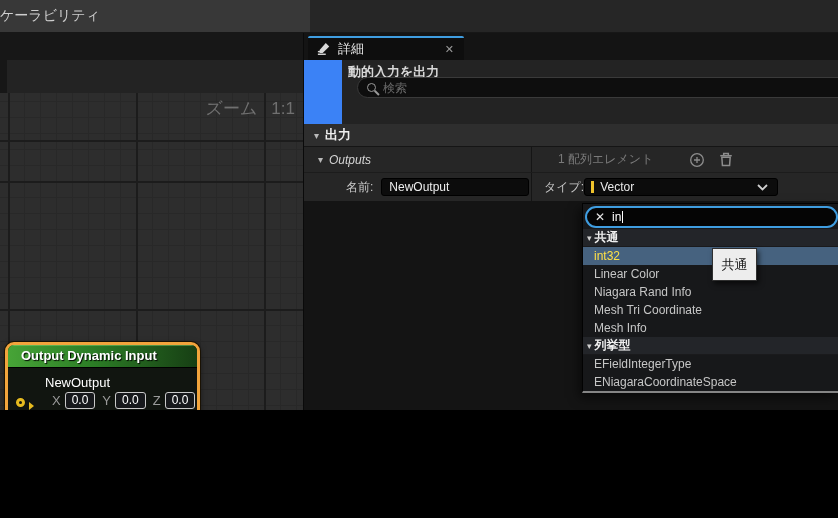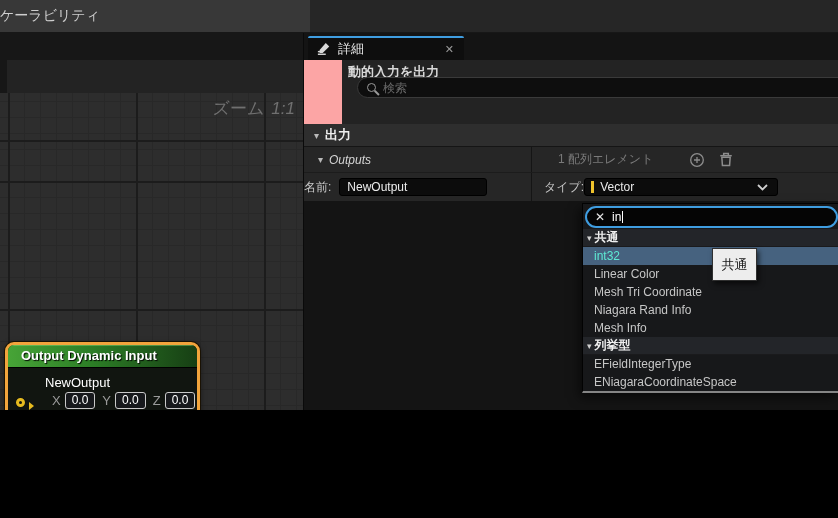--- a/index.html
+++ b/index.html
@@ -17,35 +17,35 @@
   .graph-toolbar { position:absolute; left:0; top:0; width:100%; height:33px; background:#232323; }
   .graph-toolbar::before { content:""; position:absolute; left:0; top:0; width:7px; height:100%; background:#171717; }
   .grid { position:absolute; left:0; top:33px; width:100%; height:425px; background-color:#2d2d2d;
     background-image:
       repeating-linear-gradient(to right,#1c1c1c 0 2px,transparent 2px 128px),
       repeating-linear-gradient(to bottom,#1c1c1c 0 2px,transparent 2px 128px),
       repeating-linear-gradient(to right,#282828 0 1px,transparent 1px 16px),
       repeating-linear-gradient(to bottom,#282828 0 1px,transparent 1px 16px);
     background-position: 8px 0, 0 88px, 8px 0, 0 8px; }
   .zoom-indicator { position:absolute; right:8px; top:4px; color:#707070; font-size:17px; }
-  .zoom-indicator .zv { margin-left:7px;font-style:italic; }
+  .zoom-indicator .zv { margin-left:14px; }
 
   
   .node { position:absolute; left:5px; top:249px; width:195px; height:88px; border:3px solid #f2a43c; border-radius:9px; background:#111510; box-shadow:0 0 0 1px #1a1204, 0 2px 6px rgba(0,0,0,.5); overflow:hidden; }
   .node-header { height:23px; background:linear-gradient(to right,#47a437 0%,#2c7d26 45%,#173f14 100%); box-shadow:inset 0 1px 0 rgba(140,220,120,.45); border-bottom:1px solid #000; color:#fff; font-weight:bold; font-size:13px; line-height:22px; padding-left:13px; text-shadow:1px 1px 1px rgba(0,0,0,.95); white-space:nowrap; }
   .node-body { position:relative; height:61px; }
   .pin { position:absolute; left:8px; top:23px; width:9px; height:9px; border:3px solid #e7bb1f; border-radius:50%; }
   .pin::after { content:""; position:absolute; left:10px; top:1px; border-left:5px solid #e7bb1f; border-top:4px solid transparent; border-bottom:4px solid transparent; }
   .pin-label { color:#fff; font-size:13px; margin:7px 0 2px 37px; }
   .vec-row { display:flex; align-items:center; margin-left:44px; }
   .axis { color:#9a9a9a; font-size:13px; margin-right:4px; }
   .vbox { border:1px solid #c9c9c9; border-radius:3px; background:#17191c; color:#fff; font-size:12px; line-height:15px; padding:0 6px; margin-right:7px; text-align:center; }
 
   
-  .details-panel { position:absolute; left:303px; top:33px; width:535px; height:485px; background:#fca5a5; border-left:1px solid #0a0a0a; display:flex; flex-direction:column; }
+  .details-panel { position:absolute; left:303px; top:33px; width:535px; height:485px; background:#3b82f6; border-left:1px solid #0a0a0a; display:flex; flex-direction:column; }
   .tabstrip { height:27px; position:relative; background:#141414; }
   .tab { position:absolute; left:4px; top:3px; width:156px; height:24px; background:#0e0e0e; border-top:2px solid #3f9de0; border-radius:2px 2px 0 0; display:flex; align-items:center; }
   .tab-icon { margin:0 7px 0 9px; display:inline-flex; }
   .tab-title { color:#e8e8e8; font-size:13px; flex:1; }
   .tab-close { color:#9a9a9a; font-size:11px; margin-right:10px; cursor:default; }
   .content-top { height:64px; background:#232323; position:relative;margin-left:38px; }
   .subtitle { position:absolute; left:6px; top:3px; color:#d8d8d8; font-size:13px; font-weight:bold; }
   .search-pill { position:absolute; left:15px; top:17px; width:510px; height:21px; background:#0e0e0e; border:1px solid #3a3a3a; border-radius:11px; display:flex; align-items:center; }
   .mag { width:9px; height:9px; border:1.5px solid #9a9a9a; border-radius:50%; position:relative; margin:0 7px 0 9px; flex:none; }
   .mag::after { content:""; position:absolute; width:6px; height:1.5px; background:#9a9a9a; transform:rotate(45deg); right:-5px; bottom:-2px; }
@@ -56,40 +56,40 @@
   .sec-label { color:#efefef; font-size:13px; font-weight:bold; }
   .row-outputs { height:26px; background:#262626; border-bottom:1px solid #1c1c1c; display:flex; align-items:center; }
   .cell-left { width:227px; display:flex; align-items:center; height:100%; }
   .cell-div { width:1px; height:100%; background:#151515; }
   .cell-right { flex:1; display:flex; align-items:center; height:100%; }
   .outputs-label { color:#d6d6d6; font-size:12px;font-style:italic; }
   .count-label { color:#7a7a7a; font-size:12px; margin-left:26px; }
   .icon-btn { display:inline-flex; margin-left:14px; }
   .row-fields { height:28px; background:#262626; display:flex; align-items:center; }
   .fld-label { color:#c9c9c9; font-size:12px; }
-  .name-label { }
+  .name-label { margin-left:42px; }
   .name-input { margin-left:8px; width:148px; height:18px; background:#0c0c0c; border:1px solid #000; border-radius:3px; color:#ededed; font-size:12px; font-family:inherit; padding:0 7px; outline:none; }
   .type-label { margin-left:12px; }
   .combo { width:194px; height:18px; background:#0c0c0c; border:1px solid #000; border-radius:3px; display:flex; align-items:center; }
   .type-bar { width:3px; height:12px; background:#eec22c; margin:0 6px; flex:none; }
   .combo-value { color:#e8e8e8; font-size:12px; flex:1; }
   .combo-chevron { margin-right:9px; display:inline-flex; }
   .panel-fill { flex:1; background:#141414; }
 
   
   .type-popup { position:absolute; left:582px; top:203px; width:256px; height:190px; background:#17181a; border-left:1px solid #020202; border-top:1px solid #020202; border-bottom:2px solid #858585; box-shadow:-3px 5px 10px rgba(0,0,0,.55); z-index:5; }
   .popup-search { height:22px; margin:2px 0 1px 2px; border:2px solid #3f9de0; border-radius:11px; background:#050505; display:flex; align-items:center; }
   .clear-x { color:#e8e8e8; font-size:12px; margin:0 7px 0 8px; }
   .popup-query { color:#fff; font-size:12px; }
   .caret { width:1px; height:12px; background:#fff; margin-left:1px; }
   .p-cat { height:18px; background:#232529; border-bottom:1px solid #1a1a1c; display:flex; align-items:center; }
   .p-cat .tri { margin:0 3px 0 4px; font-size:9px; color:#d0d0d0; }
   .p-cat-label { color:#f0f0f0; font-size:12px; font-weight:bold; }
   .p-item { height:18px; line-height:18px; padding-left:11px; color:#c6c6c6; font-size:12px; }
-  .p-item.selected { background:#46627f; color:#5eead4; }
+  .p-item.selected { background:#46627f; color:#fde047; }
 
   
   .tooltip { position:absolute; left:712px; top:248px; width:45px; height:33px; background:#ededed; border:1px solid #2f2f2f; box-shadow:2px 3px 5px rgba(0,0,0,.6); color:#141414; font-size:13px; text-align:center; line-height:31px; z-index:9; }
 </style>
 </head>
 <body>
 
 <div class="screen">
 
   <div class="top-bar">
@@ -203,22 +203,22 @@
       <span class="clear-x">✕</span>
       <span class="popup-query">in</span>
       <span class="caret"></span>
     </div>
     <div class="p-cat">
       <span class="tri">▾</span>
       <span class="p-cat-label">共通</span>
     </div>
     <div class="p-item selected">int32</div>
     <div class="p-item">Linear Color</div>
+    <div class="p-item">Niagara Rand Info</div>
     <div class="p-item">Mesh Tri Coordinate</div>
-    <div class="p-item">Niagara Rand Info</div>
     <div class="p-item">Mesh Info</div>
     <div class="p-cat">
       <span class="tri">▾</span>
       <span class="p-cat-label">列挙型</span>
     </div>
     <div class="p-item">EFieldIntegerType</div>
     <div class="p-item">ENiagaraCoordinateSpace</div>
   </div>
 
   <div class="tooltip">共通</div>

